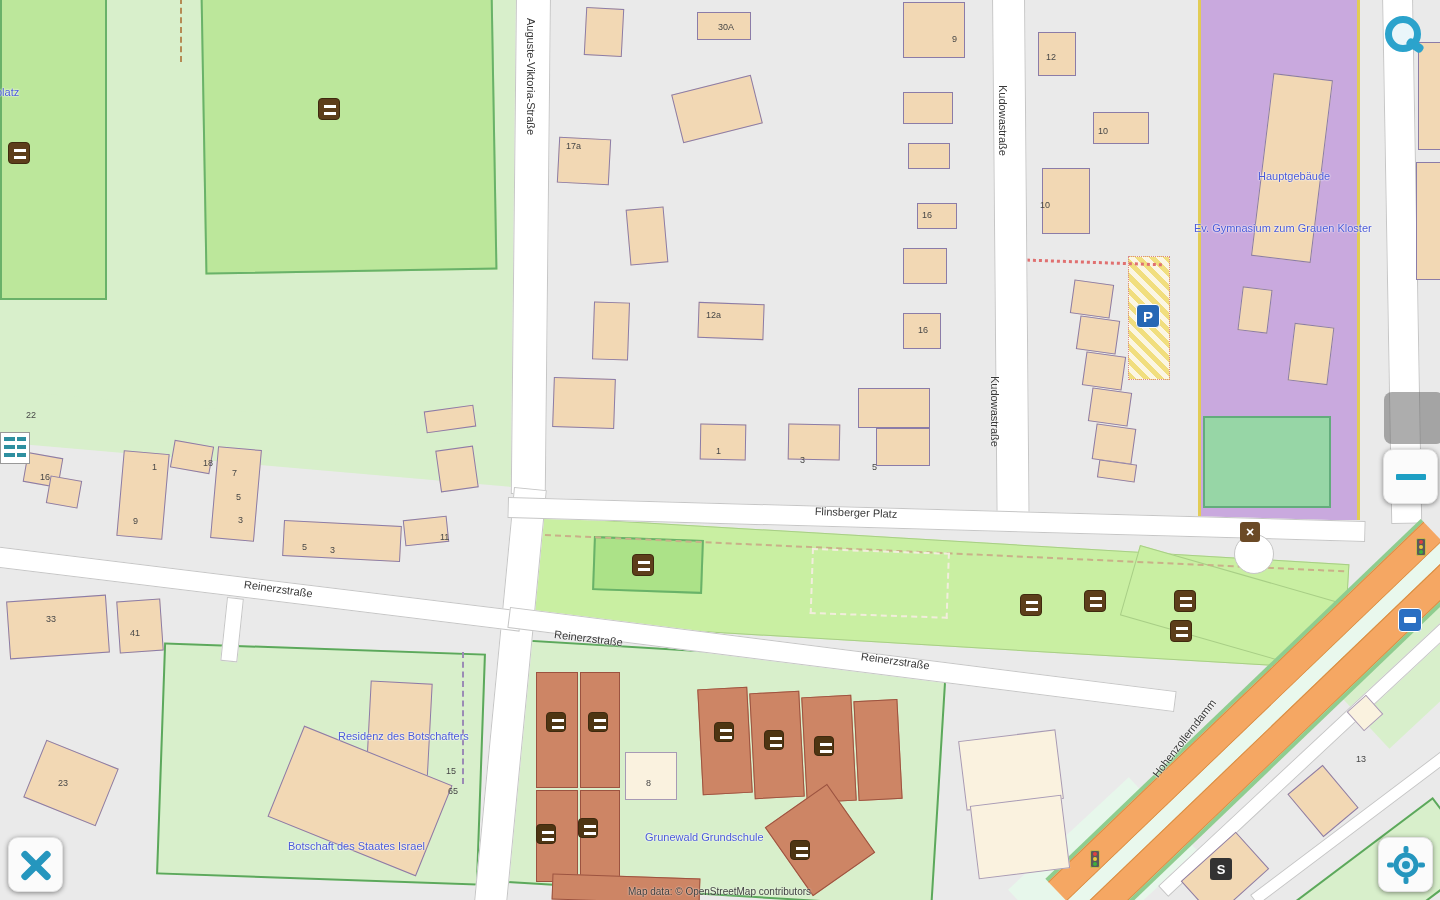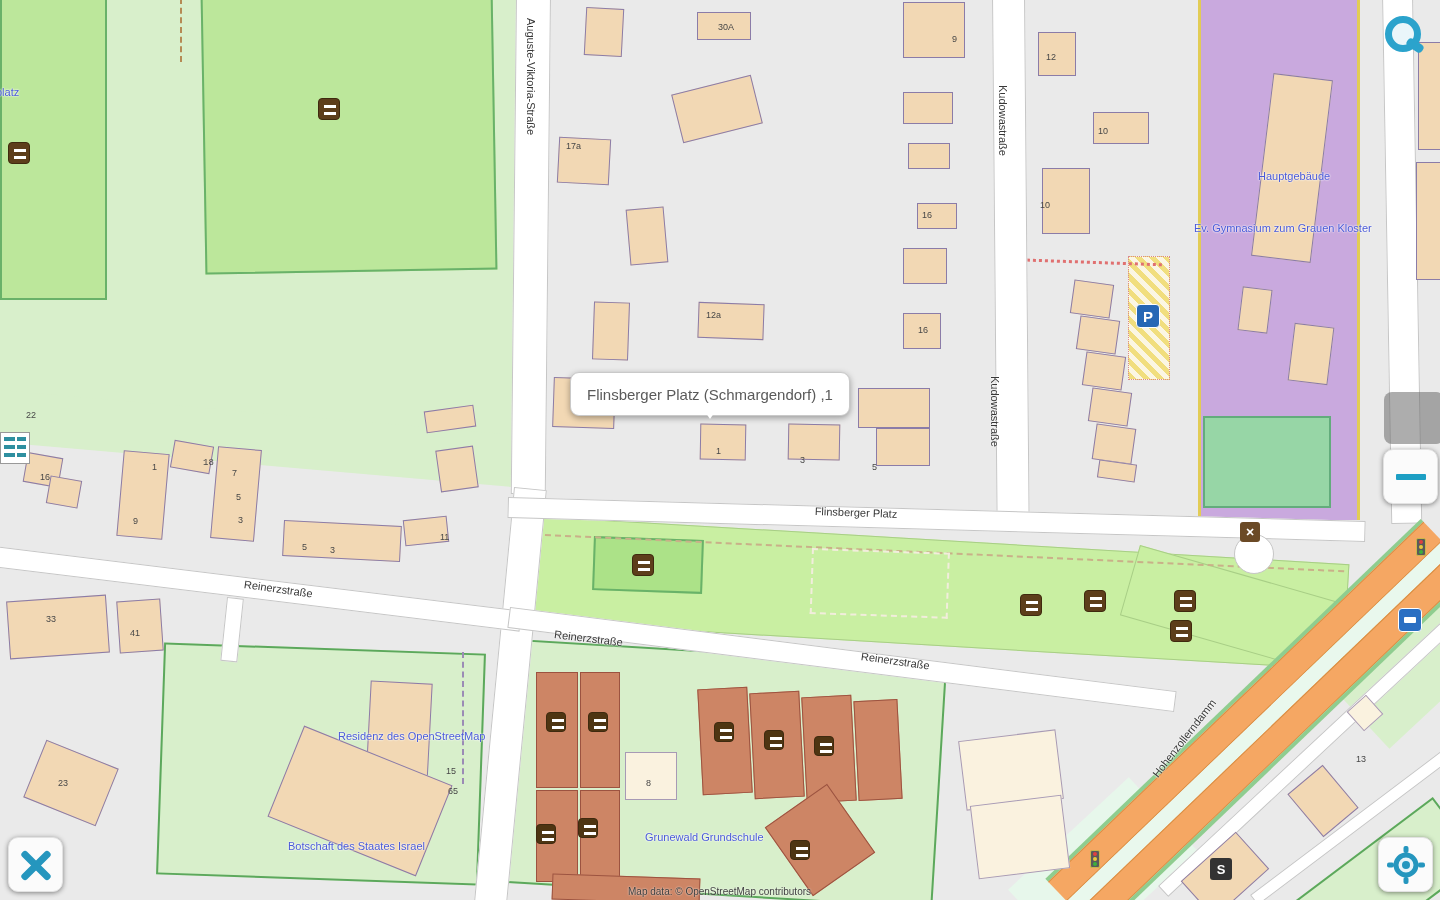--- a/index.html
+++ b/index.html
@@ -224,42 +224,42 @@
       <span class="street" style="left: 815px; top: 505px; transform: rotate(2deg);">Flinsberger Platz</span>
       <span class="street" style="left: 245px; top: 578px; transform: rotate(8deg);">Reinerzstraße</span>
       <span class="street" style="left: 555px; top: 628px; transform: rotate(7deg);">Reinerzstraße</span>
       <span class="street" style="left: 862px; top: 650px; transform: rotate(8deg);">Reinerzstraße</span>
       <span class="street" style="left: 1150px; top: 772px; transform: rotate(-52deg);">Hohenzollerndamm</span>
     </div>
 
   <div class="layer">
 
   <span class="place" style="left: -4px; top: 86px;">platz</span>
-      <span class="place" style="left: 338px; top: 730px;">Residenz des OpenStreetMap</span>
+      <span class="place" style="left: 338px; top: 730px;">Residenz des Botschafters</span>
       <span class="place" style="left: 288px; top: 840px;">Botschaft des Staates Israel</span>
       <span class="place" style="left: 645px; top: 831px;">Grunewald Grundschule</span>
       <span class="place" style="left: 1258px; top: 170px;">Hauptgebäude</span>
       <span class="place" style="left: 1194px; top: 222px;">Ev. Gymnasium zum Grauen Kloster</span>
     </div>
 
   <div class="layer">
 
   <span class="hn" style="left: 718px; top: 22px;">30A</span>
       <span class="hn" style="left: 566px; top: 141px;">17a</span>
       <span class="hn" style="left: 952px; top: 34px;">9</span>
       <span class="hn" style="left: 1046px; top: 52px;">12</span>
       <span class="hn" style="left: 1098px; top: 126px;">10</span>
       <span class="hn" style="left: 1040px; top: 200px;">10</span>
       <span class="hn" style="left: 922px; top: 210px;">16</span>
       <span class="hn" style="left: 706px; top: 310px; text-align: right;">12a</span>
       <span class="hn" style="left: 918px; top: 325px;">16</span>
       <span class="hn" style="left: 2px; top: 410px; margin-left: 24px;">22</span>
       <span class="hn" style="left: 40px; top: 472px;">16</span>
       <span class="hn" style="left: 133px; top: 516px;">9</span>
-      <span class="hn" style="left: 203px; top: 458px; font-family: Liberation Mono, monospace;">18</span>
+      <span class="hn" style="left: 203px; top: 458px;">18</span>
       <span class="hn" style="left: 152px; top: 462px;">1</span>
       <span class="hn" style="left: 232px; top: 468px;">7</span>
       <span class="hn" style="left: 236px; top: 492px;">5</span>
       <span class="hn" style="left: 238px; top: 515px;">3</span>
       <span class="hn" style="left: 302px; top: 542px;">5</span>
       <span class="hn" style="left: 330px; top: 545px;">3</span>
       <span class="hn" style="left: 440px; top: 532px;">11</span>
       <span class="hn" style="left: 716px; top: 446px;">1</span>
       <span class="hn" style="left: 800px; top: 455px;">3</span>
       <span class="hn" style="left: 872px; top: 462px;">5</span>
@@ -267,23 +267,20 @@
       <span class="hn" style="left: 130px; top: 628px;">41</span>
       <span class="hn" style="left: 58px; top: 778px;">23</span>
       <span class="hn" style="left: 646px; top: 778px;">8</span>
       <span class="hn" style="left: 446px; top: 766px;">15</span>
       <span class="hn" style="left: 448px; top: 786px;">65</span>
       <span class="hn" style="left: 1356px; top: 708px; margin-top: 46px;">13</span>
     </div>
 
   <span class="attrib">Map data: © OpenStreetMap contributors</span>
 
-  <div class="popup">
-    <span>Flinsberger Platz (Schmargendorf) ,1</span>
-  </div>
 
   <div class="handle"></div>
 
   <div class="mapbtn" style="left:1383px;top:449px;">
     <span class="minus-bar"></span>
   </div>
 
   <div class="mapbtn" style="left:8px;top:837px;">
     <span class="x-icon"></span>
   </div>

